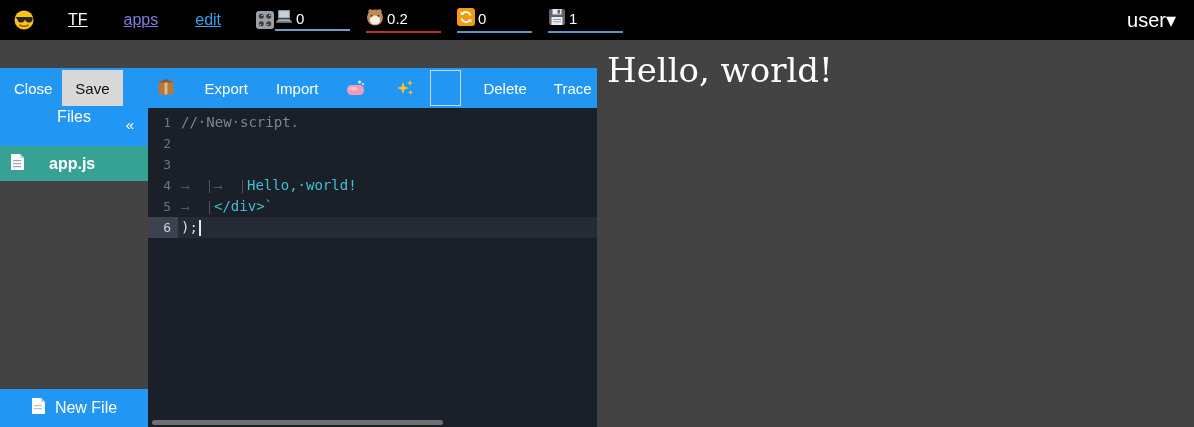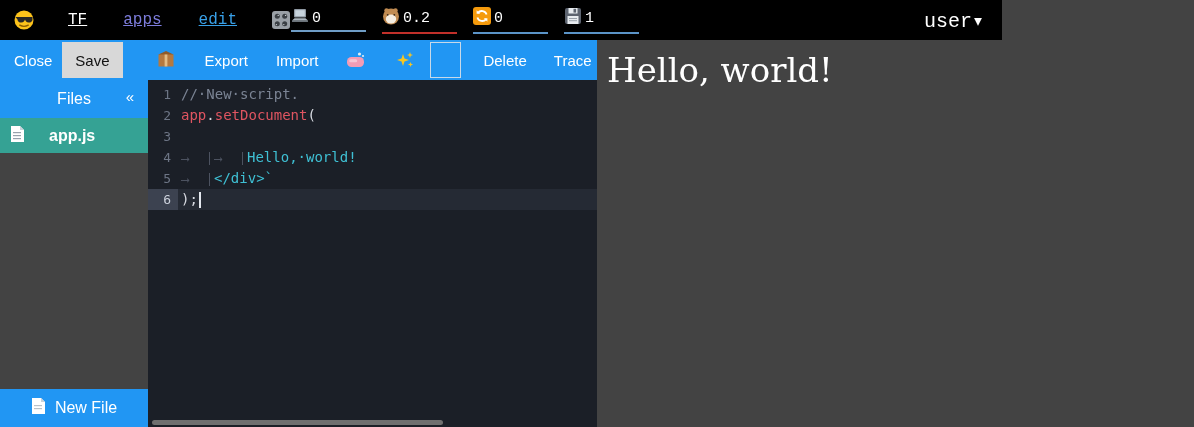--- a/index.html
+++ b/index.html
@@ -4,24 +4,23 @@
 <style>
   * { box-sizing: border-box; }
   html,body { margin:0; padding:0; }
   body {
     width:1194px; height:427px; overflow:hidden; position:relative;
     font-family:"Liberation Sans", sans-serif;
     background:var(--surface,#434343);
   }
   
   .topbar {
-    position:absolute; top:0; left:0; width:1002px; height:40px;
+    position:absolute; top:0; left:0; width:1194px; height:40px;
     background:var(--topbar-bg,#000); display:flex; align-items:center;
     color:#fff;
-    font-family:Liberation Mono, monospace;
   }
   .topbar .logo { margin-left:14px; width:20px; height:20px; cursor:pointer; }
   .lnk { text-decoration:underline; font-size:16px; cursor:pointer; }
   .lnk-tf   { margin-left:34px; color:#ffffff; font-weight:500; }
   .lnk-apps { margin-left:36px; color:#7d7ddc; }
   .lnk-edit { margin-left:37px; color:#38a0e8; }
   .knobs { margin-left:34px; width:20px; height:20px; cursor:pointer; }
   .stat {
     display:flex; align-items:center; gap:3px;
     width:75px; margin-left:0; margin-right:16px;
@@ -29,40 +28,40 @@
     font-size:15px; color:#fff; cursor:pointer;
   }
   .stat:first-of-type { margin-left:30px; }
   .stat svg { flex:none; }
   .user-menu { margin-left:auto; margin-right:18px; font-size:20px; cursor:pointer; }
 
   
   .leftcol { position:absolute; top:40px; left:0; width:597px; height:387px; display:flex; flex-direction:column; }
   .toolbar {
     height:40px; flex:none; background:var(--accent,#2196f3);
-    display:flex; align-items:center; color:#fff; font-size:15px;
+    display:flex; align-items:center; color:#fff; font-size:15px;margin-top:28px;
   }
   .tbtn { background:transparent; border:none; color:#fff; font-size:15px; font-family:inherit; cursor:pointer; padding:0; }
   .tbtn-close   { margin-left:14px; }
   .tbtn-save    { margin-left:10px; background:#d8d8d8; color:#111; height:36px; padding:0 13px; }
   .tbtn-package { margin-left:34px; height:20px; }
   .tbtn-export  { margin-left:30px; }
   .tbtn-import  { margin-left:28px; }
   .tbtn-soap    { margin-left:28px; height:18px; }
   .tbtn-sparkles{ margin-left:30px; height:18px; }
   .tbtn-empty   { margin-left:16px; width:31px; height:36px; border:1px solid #c9d9e8; background:transparent; }
   .tbtn-delete  { margin-left:22px; }
   .tbtn-trace   { margin-left:27px; }
 
   .content { flex:1; display:flex; }
   
   .sidebar { width:148px; flex:none; display:flex; flex-direction:column; background:var(--surface,#434343); }
   .files-header {
     height:38px; flex:none; background:var(--accent,#2196f3); color:#fff;
-    position:relative; display:flex; align-items:center; justify-content:center; font-size:16px;
+    position:relative; display:flex; align-items:flex-start; justify-content:center; font-size:16px;
   }
   .files-collapse { position:absolute; right:14px; top:8px; font-size:15px; cursor:pointer; }
   .file-item {
     height:35px; flex:none; background:var(--teal,#35a294); color:#fff;
     display:flex; align-items:center; gap:24px; padding-left:10px;
     font-weight:bold; font-size:16px; cursor:pointer;
   }
   .file-list { flex:1; }
   .sidebar-actions { flex:none; }
   .s-action {
@@ -267,21 +266,20 @@
     </div>
 
     <div class="editor">
       <div class="ed-lines">
           <div class="ed-row">
             <span class="gut">1</span>
             <span class="code"><span class="tok-comment">//·New·script.</span></span>
           </div>
           <div class="ed-row">
             <span class="gut">2</span>
-            <span class="code"><span class="tok-name">app</span><span class="tok-punct">.</span><span class="tok-name">setDocument</span><span class="tok-punct">(</span></span>
           </div>
           <div class="ed-row">
             <span class="gut">3</span>
           </div>
           <div class="ed-row">
             <span class="gut">4</span>
             <span class="code"><span class="tok-tab"></span><span class="tok-tab"></span><span class="tok-string">Hello,·world!</span></span>
           </div>
           <div class="ed-row">
             <span class="gut">5</span>

